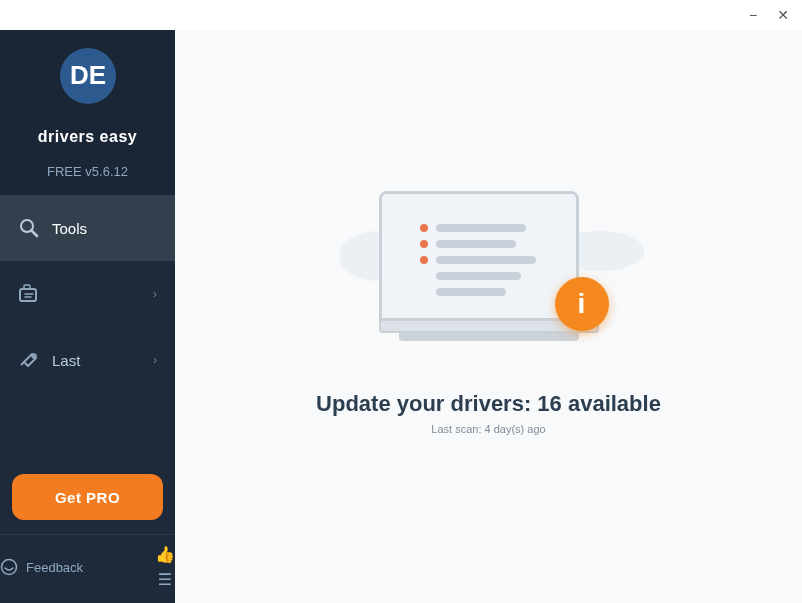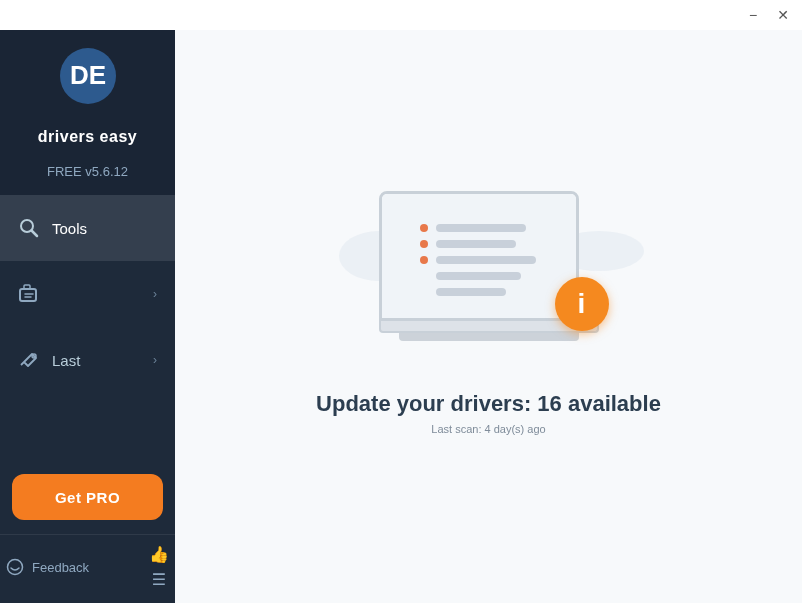--- a/index.html
+++ b/index.html
@@ -122,21 +122,21 @@
       height: 46px;
       font-size: 15px;
       font-weight: 700;
       cursor: pointer;
       letter-spacing: 0.5px;
     }
     .sidebar-footer {
       display: flex;
       align-items: center;
       justify-content: space-between;
-      padding: 10px 6px 14px;
+      padding: 10px 0 14px;
       border-top: 1px solid rgba(255,255,255,0.08);
       gap: 40px;
     }
     .feedback-item {
       display: flex;
       align-items: center;
       gap: 8px;
       color: #8fa8c0;
       font-size: 13px;
       cursor: pointer;

